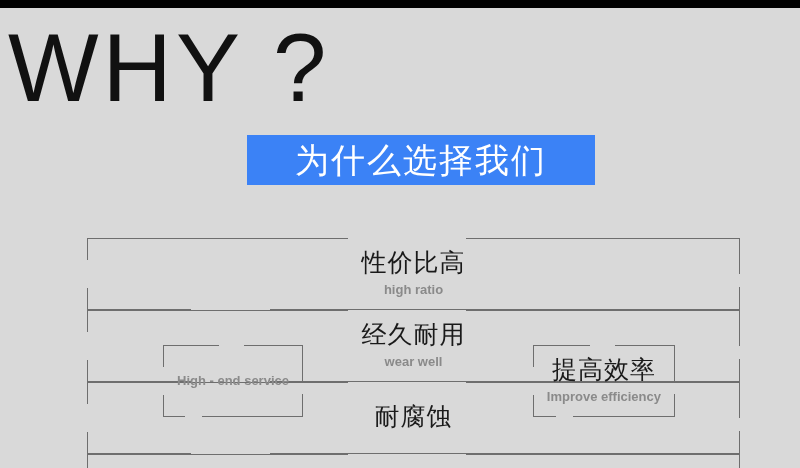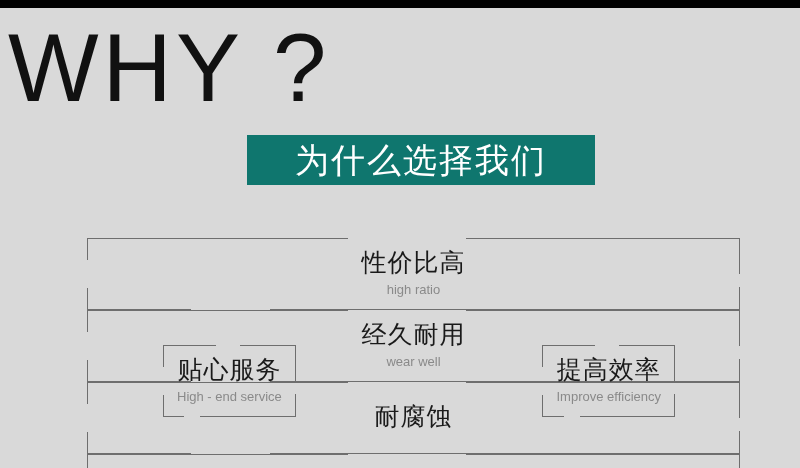--- a/index.html
+++ b/index.html
@@ -49,21 +49,21 @@
     letter-spacing: 4px;
     white-space: nowrap;
   }
 
   .banner {
     position: absolute;
     left: 247px;
     top: 135px;
     width: 348px;
     height: 50px;
-    background: #0f766e;
+    background: #3b82f6;
     display: flex;
     align-items: center;
     justify-content: center;
   }
   .banner-cn {
     font-family: "DejaVu Sans", "Liberation Sans", sans-serif;
     font-size: 34px;
     line-height: 40px;
     color: #ffffff;
     letter-spacing: 2px;
@@ -138,20 +138,21 @@
     letter-spacing: 1px;
     white-space: nowrap;
   }
   .feature-en {
     font-family: "Liberation Sans", "DejaVu Sans", sans-serif;
     font-size: 13px;
     line-height: 20px;
     color: #8a8a8a;
     white-space: nowrap;
     margin-top: 1px;
+    font-weight: bold;
   }
   .feature-en.small-caps {
     font-size: 10px;
     letter-spacing: 0.5px;
   }
 </style>
 </head>
 <body>
 
 <div id="canvas">
@@ -224,21 +225,20 @@
 
     <div class="feature-box">
       <span class="frame-edge top-left"></span>
       <span class="frame-edge top-right"></span>
       <span class="frame-edge bot-left"></span>
       <span class="frame-edge bot-right"></span>
       <span class="frame-edge left-top"></span>
       <span class="frame-edge left-bot"></span>
       <span class="frame-edge right-top"></span>
       <span class="frame-edge right-bot"></span>
-      <div class="feature-cn">贴心服务</div>
       <div class="feature-en">High - end service</div>
     </div>
 
 
     <div class="feature-box">
       <span class="frame-edge top-left"></span>
       <span class="frame-edge top-right"></span>
       <span class="frame-edge bot-left"></span>
       <span class="frame-edge bot-right"></span>
       <span class="frame-edge left-top"></span>

